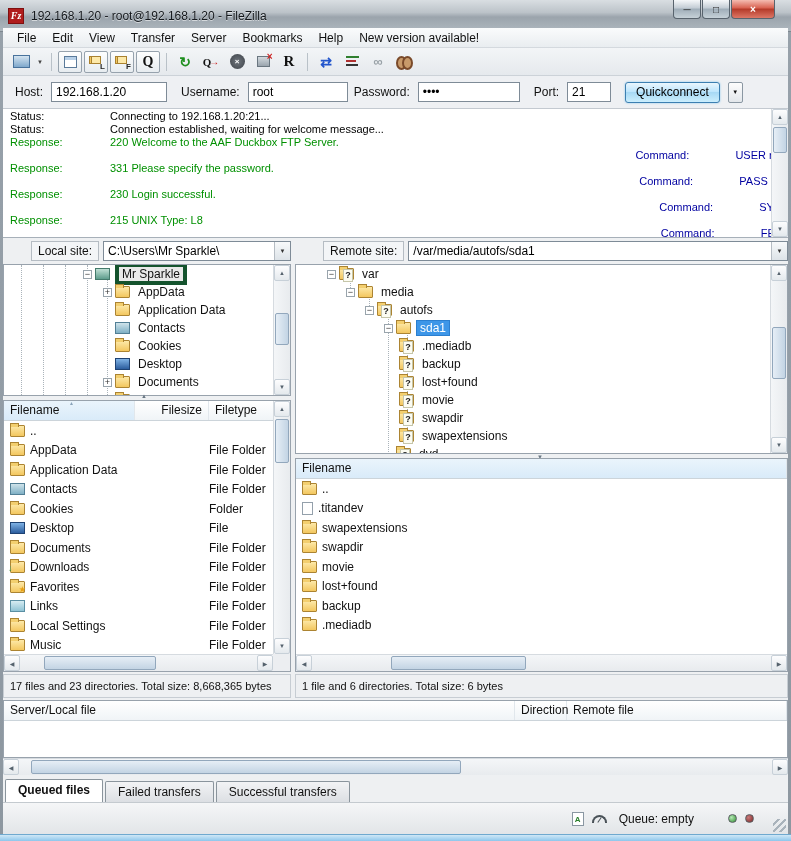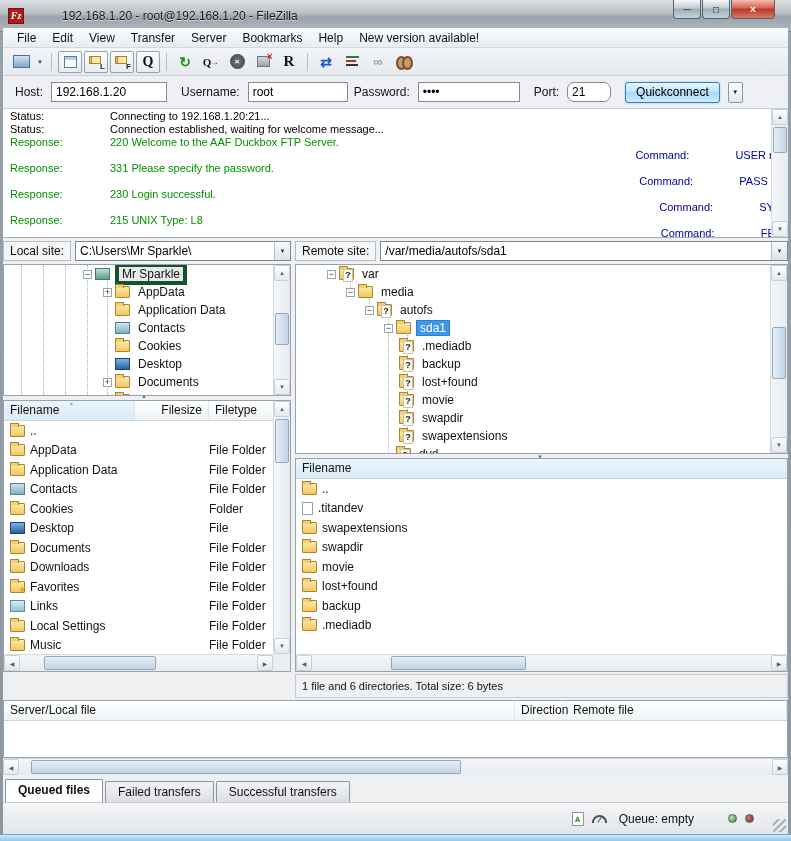--- a/index.html
+++ b/index.html
@@ -3,21 +3,21 @@
 <meta charset="utf-8">
 <style>
   * { margin:0; padding:0; box-sizing:border-box; }
   html,body { width:791px; height:841px; }
   body { position:relative; font-family:"Liberation Sans",sans-serif; font-size:12px; color:#111;
          background:linear-gradient(180deg,#aab3ba 0,#97a1aa 30px,#8d97a0 100%); overflow:hidden; }
 
   
   .titlebar { position:absolute; left:0; top:0; right:0; height:32px;
     background:linear-gradient(#d9dee2 0%,#bcc3c9 40%,#9ba4ac 55%,#aeb7be 100%);
-    border-bottom:1px solid #7e8890; display:flex; align-items:center; padding:0 8px;gap:31px; }
+    border-bottom:1px solid #7e8890; display:flex; align-items:center; padding:0 8px; }
   .appicon { width:16px; height:16px; background:#b01c1c; border:1px solid #7e0f0f; color:#fff;
     font:italic bold 10px/14px "Liberation Serif",serif; text-align:center; margin-right:7px; flex:none; }
   .title { font-size:12px; color:#14181c; text-shadow:0 1px 0 rgba(255,255,255,.55); }
   .winbtns { position:absolute; top:0; right:16px; display:flex; }
   .wb { width:28px; height:19px; margin-left:1px; border:1px solid #58636d; border-top:none;
     border-radius:0 0 4px 4px; background:linear-gradient(#f6f8fa,#c2ccd4 45%,#9fadb8 50%,#c6d1d8);
     display:flex; align-items:center; justify-content:center; font-size:10px; color:#222; }
   .wb.close { width:44px; background:linear-gradient(#f4bcb1,#d8604f 45%,#b43a29 50%,#dd7766);
     color:#fff; font-weight:bold; }
   .client { position:absolute; left:3px; right:3px; top:28px; height:806px; background:#eef0f2; }
@@ -89,21 +89,21 @@
   .hs { position:absolute; height:17px; background:linear-gradient(#f4f6f8,#e8ebee); border-top:1px solid #d6dbe0; }
   .sb { position:absolute; display:flex; align-items:center; justify-content:center; font-size:6px; color:#55626d;
     background:linear-gradient(#fdfdfe,#e4e9ed); border:1px solid #c7d0d8; border-radius:2px; }
   .vs .sb { left:0; right:0; height:16px; } .hs .sb { top:0; bottom:0; width:16px; }
   .th { position:absolute; background:linear-gradient(90deg,#e6eef6,#c3d4e4); border:1px solid #92a7bc; border-radius:2px; }
   .vs .th { left:1px; width:14px; } .hs .th { top:1px; height:14px; background:linear-gradient(#e6eef6,#c3d4e4); }
   .corner { position:absolute; width:17px; height:17px; background:#eceef1; }
 
   
   .sitebar { position:absolute; top:212px; height:22px; display:flex; align-items:center; gap:4px; }
-  .sitelabel { height:20px; padding:2px 6px; border:1px solid #b5bcc3; background:#f3f5f7; white-space:nowrap; }
+  .sitelabel { height:20px; padding:2px 6px; border:1px solid #b5bcc3; background:#f3f5f7; white-space:nowrap;margin-left:28px; }
   .combo { flex:1; height:20px; display:flex; border:1px solid #7e8b97; background:#fff; }
   .combo input { flex:1; border:none; padding:1px 4px; font:12px "Liberation Sans",sans-serif; outline:none; }
   .combo .drop { width:16px; display:flex; align-items:center; justify-content:center; font-size:6px; color:#333;
     background:linear-gradient(#f7f9fa,#dde3e8); border-left:1px solid #b5bcc3; }
   .pane { position:absolute; background:#fff; border:1px solid #98a2ac; overflow:hidden; }
 
   
   .trow { height:18px; display:flex; align-items:center; position:relative; white-space:nowrap; }
   .exp { width:9px; height:9px; flex:none; border:1px solid #99a4ac; background:#fff; margin-right:3px;
     font:9px/7px "Liberation Sans",sans-serif; text-align:center; color:#333; }
@@ -265,21 +265,21 @@
   </div>
 
   <div class="qcbar">
     <span class="qcl">Host:</span>
     <input style="width: 116px;" value="192.168.1.20">
     <span class="qcl" style="margin-left:8px">Username:</span>
     <input style="width: 100px;" value="root">
     <span class="qcl" style="">Password:</span>
     <input style="width: 102px;" value="••••">
     <span class="qcl" style="margin-left:8px">Port:</span>
-    <input style="width: 44px; border-radius: 7px;" value="21">
+    <input style="width: 44px;" value="21">
     <button class="qc-btn">Quickconnect</button>
     <span class="qc-drop">
         <span>▼</span>
       </span>
   </div>
 
   <div class="logpane">
     <div class="log-line t-status">
         <span class="log-label">Status:</span>
         <span>Connecting to 192.168.1.20:21...</span>
@@ -601,20 +601,23 @@
       <span class="sb" style="left:0">
           <span>◀</span>
         </span>
       <span class="th" style="left:95px;width:135px"></span>
       <span class="sb" style="right:0">
           <span>▶</span>
         </span>
     </div>
   </div>
 
+  <div class="statusline" style="left:0;width:288px">
+      <span>17 files and 23 directories. Total size: 8,668,365 bytes</span>
+    </div>
   <div class="statusline" style="left:292px;width:493px">
       <span>1 file and 6 directories. Total size: 6 bytes</span>
     </div>
 
   <div class="qpane">
     <div class="qhdr">
       <span class="qcell" style="width:511px">Server/Local file</span>
       <span class="qcell" style="width:52px">Direction</span>
       <span class="qcell" style="flex:1">Remote file</span>
     </div>

